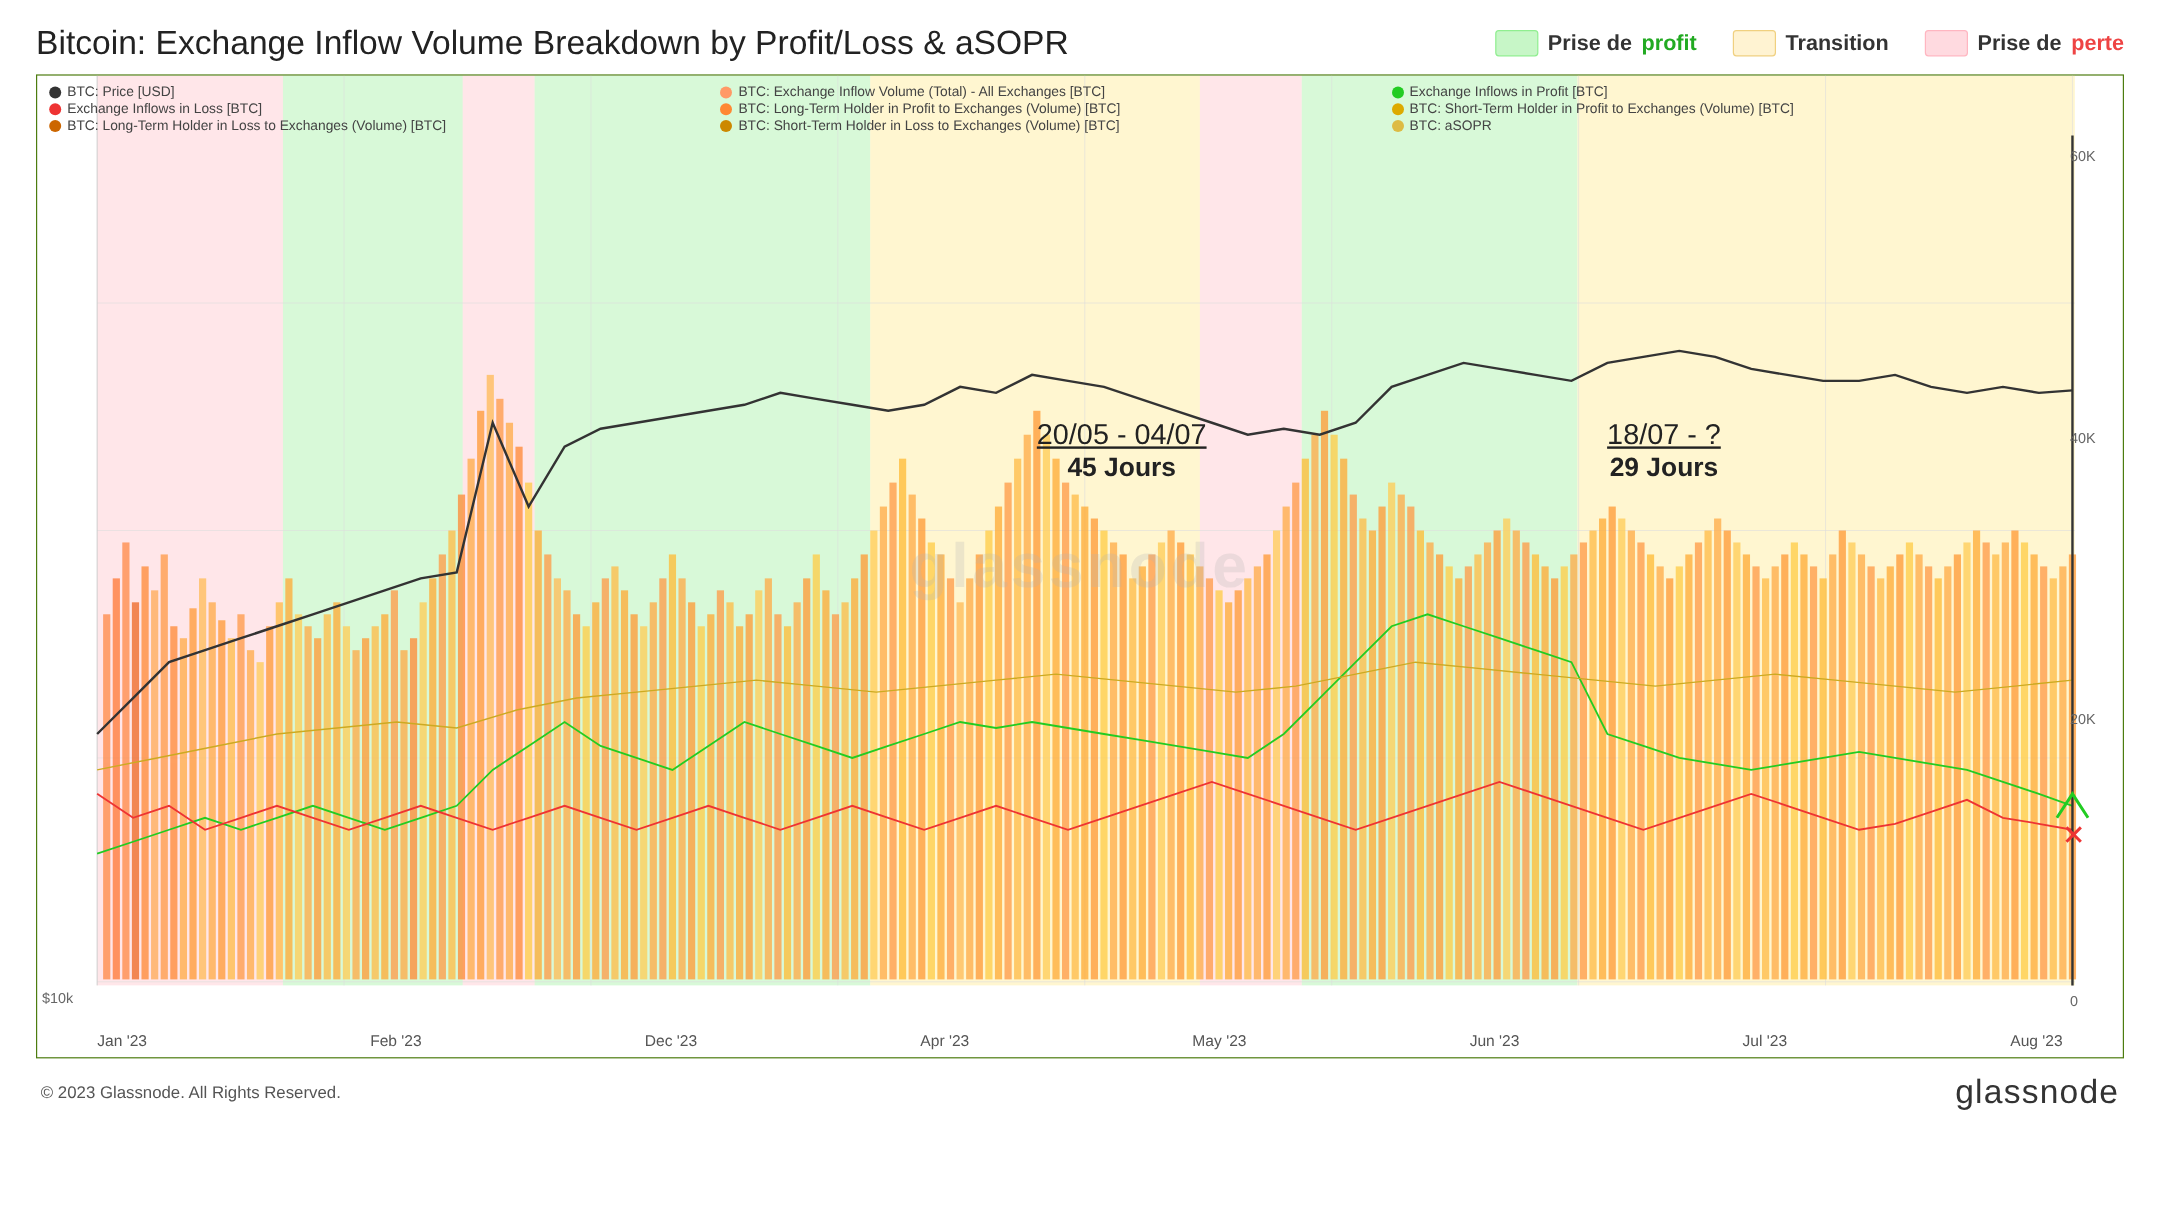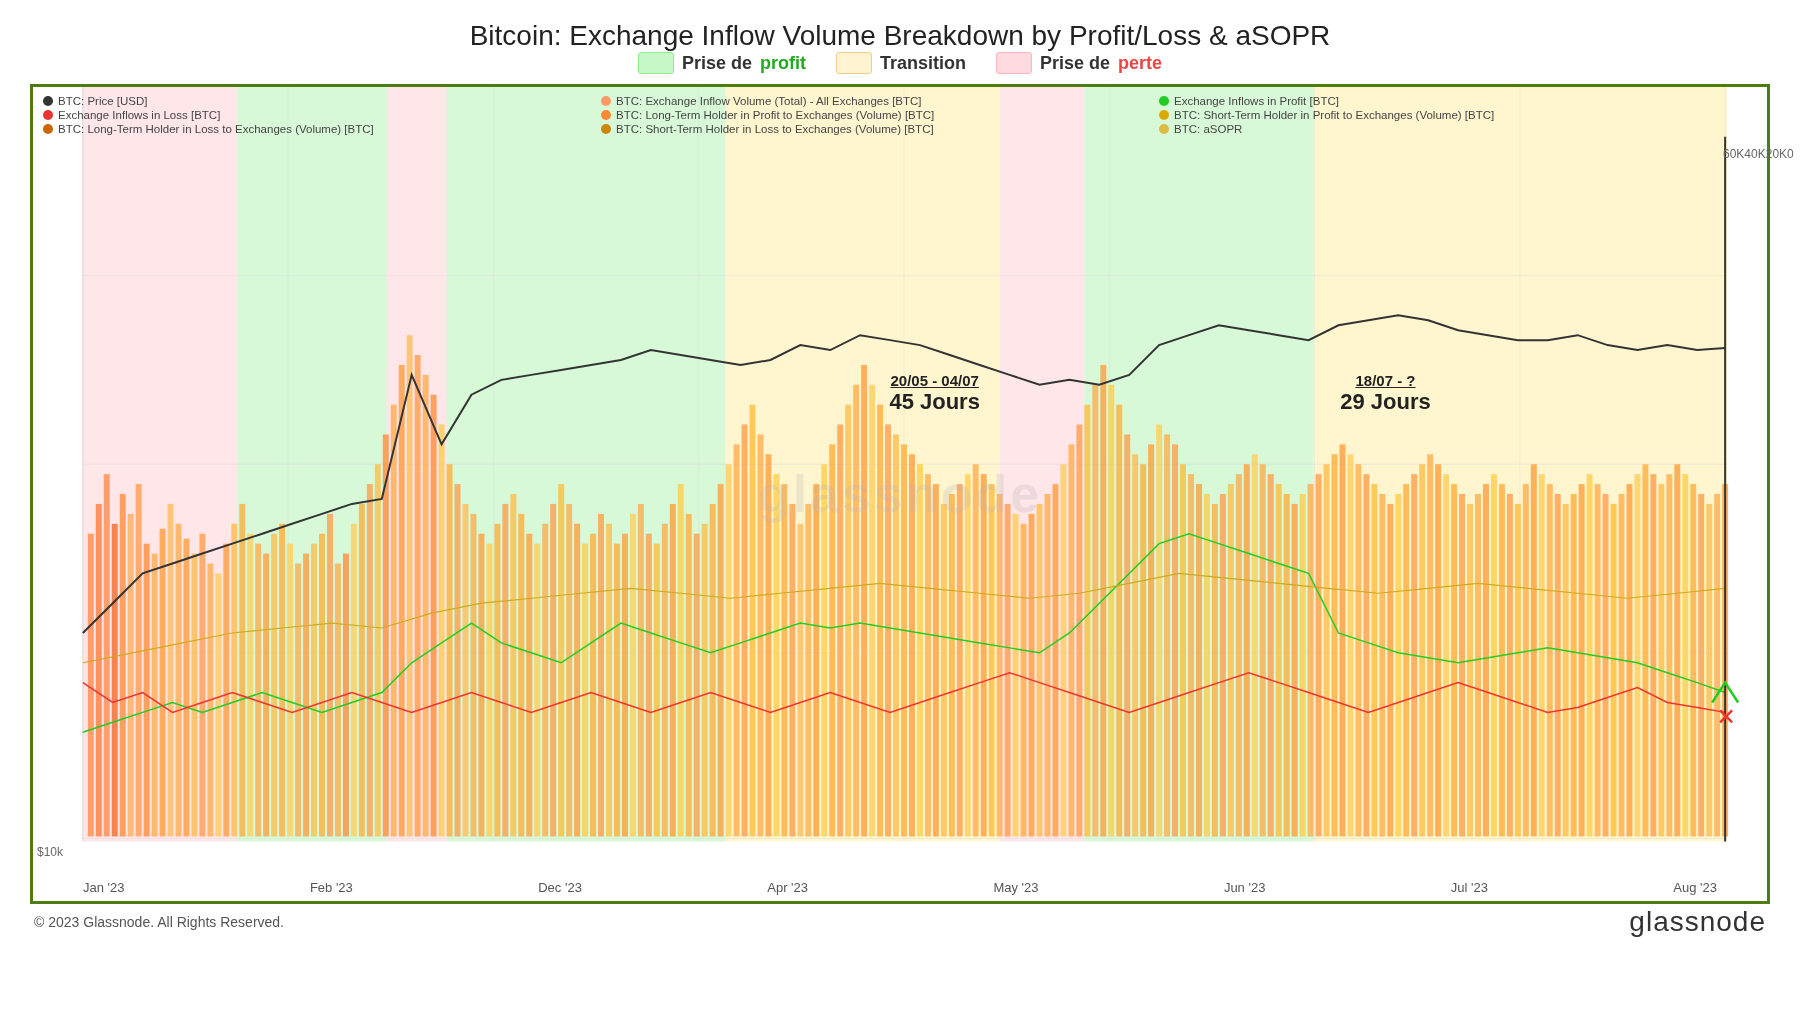--- a/index.html
+++ b/index.html
@@ -16,21 +16,20 @@
       height: 1013px;
       position: relative;
       padding: 20px 30px 10px 30px;
     }
 
     .header-row {
       display: flex;
       align-items: center;
       justify-content: space-between;
       margin-bottom: 10px;
-      flex-direction: column;
     }
 
     .title {
       font-size: 28px;
       font-weight: 500;
       color: #222;
     }
 
     .legend-zone {
       display: flex;
@@ -57,23 +56,23 @@
     .legend-swatch-transition { background: rgba(255, 235, 180, 0.6); border: 1px solid #f0d080; }
     .legend-swatch-perte { background: rgba(255, 182, 193, 0.5); border: 1px solid #ffb6c1; }
 
     .legend-label-colored-profit { color: #22aa22; }
     .legend-label-colored-perte { color: #ee4444; }
 
     .chart-area {
       position: relative;
       width: 100%;
       height: 820px;
-      border: 3px solid #4d7c0f;
+      border: 1px solid #4d7c0f;
       background: #fff;
-      margin-bottom: 2px;
+      margin-bottom: 12px;
     }
 
     .chart-inner {
       position: absolute;
       top: 0; left: 0; right: 0; bottom: 0;
     }
 
     .footer-row {
       display: flex;
       align-items: center;
@@ -118,21 +117,21 @@
       flex-shrink: 0;
     }
 
     .y-axis-right {
       position: absolute;
       right: 0;
       top: 60px;
       bottom: 40px;
       width: 48px;
       display: flex;
-      flex-direction: row;
+      flex-direction: column;
       justify-content: space-between;
       align-items: flex-start;
       font-size: 12px;
       color: #666;
       padding-left: 4px;
     }
 
     .y-axis-left {
       position: absolute;
       left: 4px;
@@ -165,22 +164,22 @@
       pointer-events: none;
       user-select: none;
     }
 
     .annotation-box {
       position: absolute;
       text-align: center;
     }
 
     .annotation-box .date-range {
-      font-size: 15px;
-      font-weight: 700;
+      font-size: 24px;
+      font-weight: 400;
       color: #222;
       text-decoration: underline;
     }
 
     .annotation-box .days {
       font-size: 22px;
       font-weight: 700;
       color: #222;
     }
   </style>

